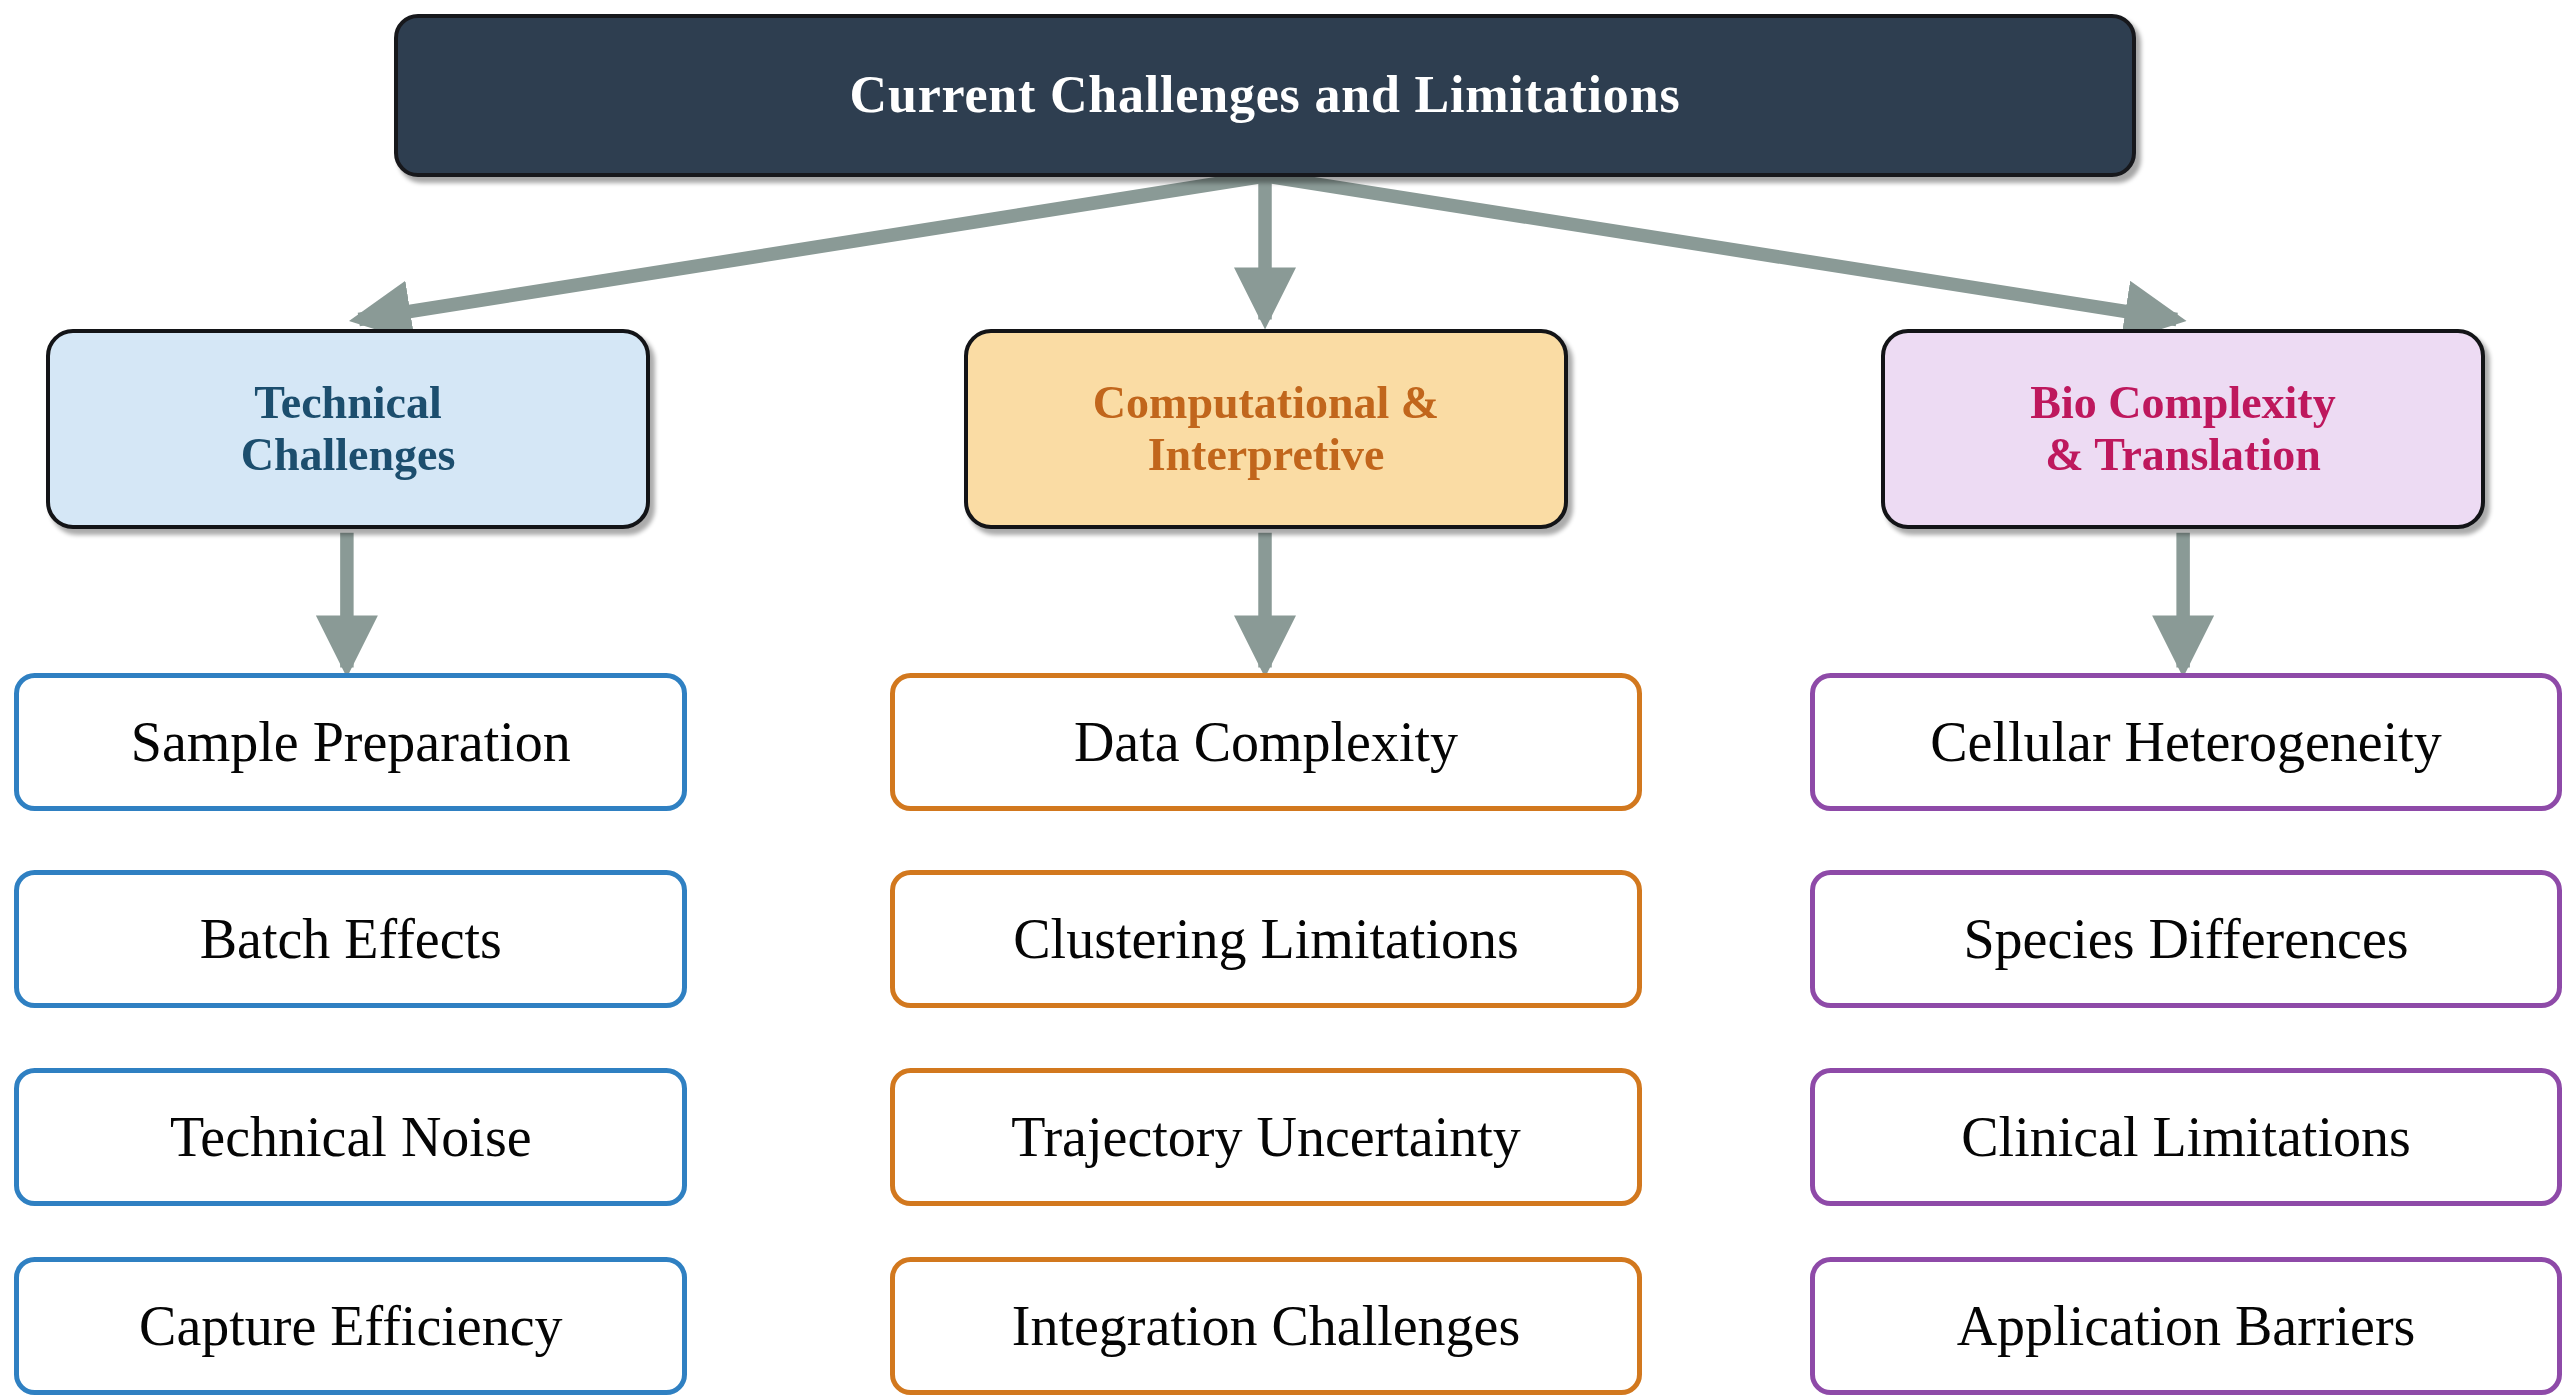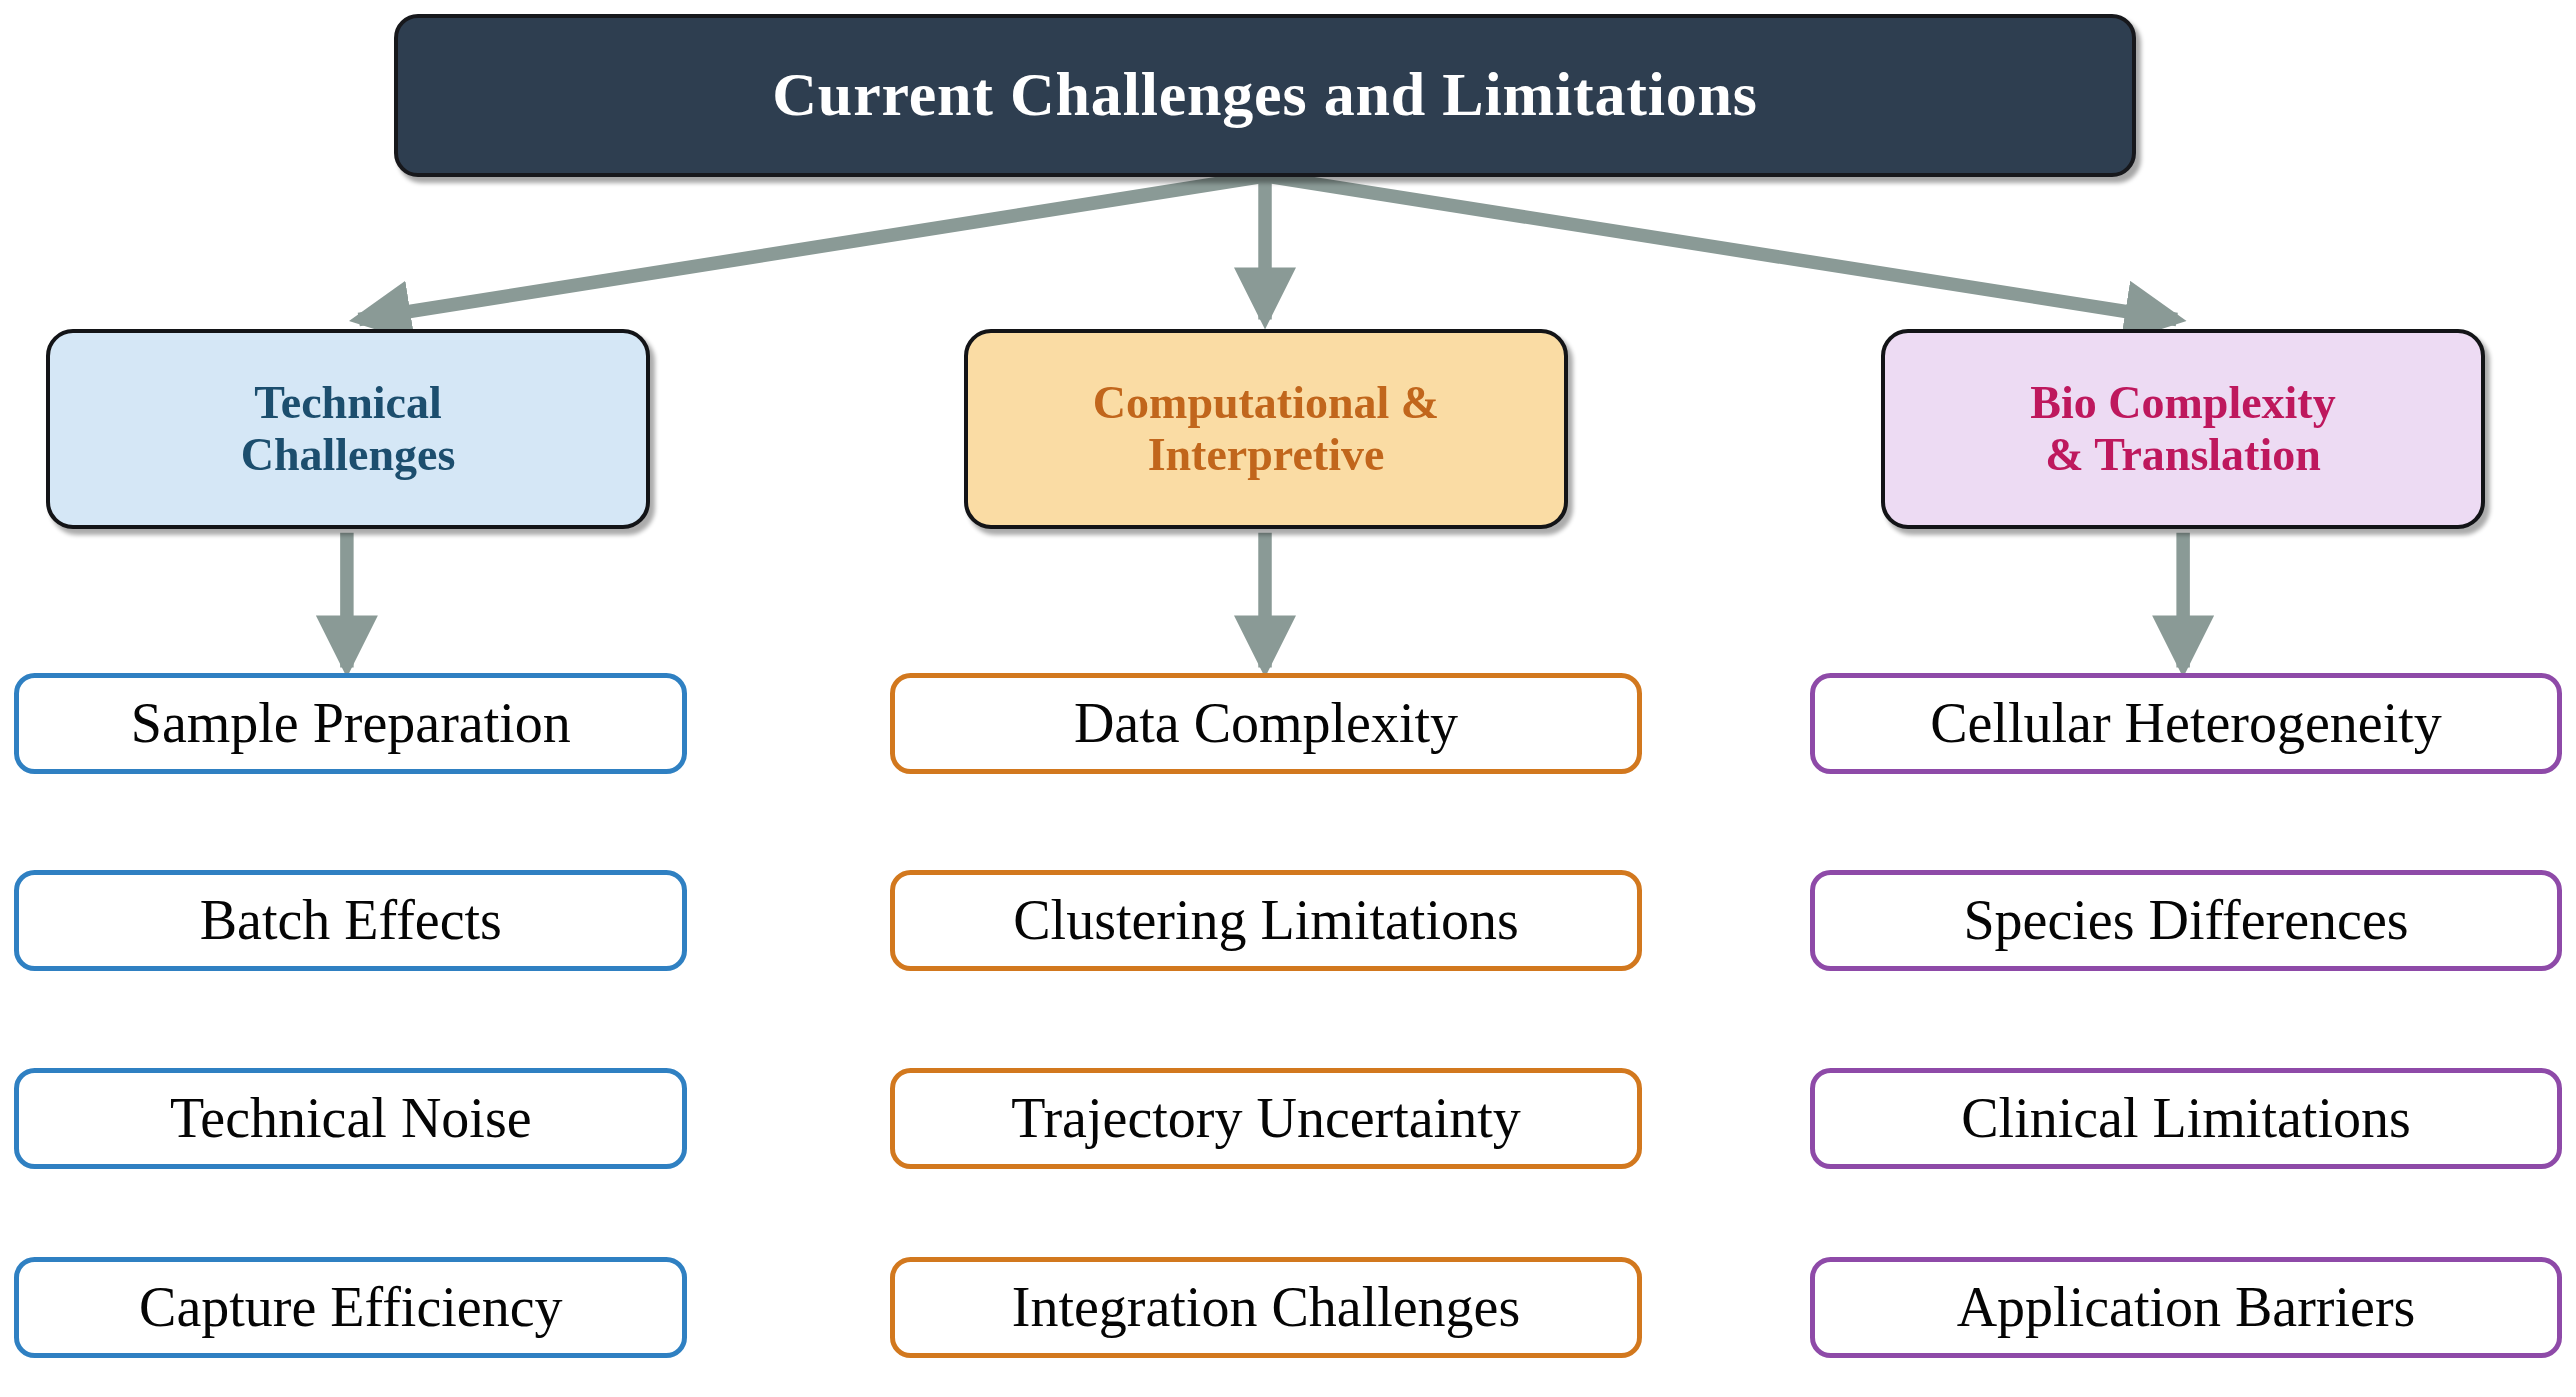--- a/index.html
+++ b/index.html
@@ -44,21 +44,21 @@
     border: 4px solid #17181c;
     border-radius: 24px;
     box-shadow: 4.8px 5.6px 4px rgba(0,0,0,0.35);
     display: flex;
     align-items: center;
     justify-content: center;
     z-index: 3;
   }
   .root-title {
     color: #ffffff;
-    font-size: 62px;
+    font-size: 52px;
     font-weight: bold;
     letter-spacing: 0.8px;
     line-height: 1.05;
     text-align: center;
     white-space: nowrap;
   }
 
   
   .cat-box {
     position: absolute;
@@ -85,21 +85,21 @@
   .cat-box.c1 { left: 964px; width: 604px;  background: #fadca4; }
   .cat-box.c2 { left: 1881px; width: 604px;  background: #eddbf3; }
 
   .cat-box.c0 .cat-label { color: #1c4e6e; }
   .cat-box.c1 .cat-label { color: #c1661c; }
   .cat-box.c2 .cat-label { color: #be185d; }
 
   
   .leaf-box {
     position: absolute;
-    height: 101px;
+    height: 138px;
     box-sizing: border-box;
     background: #ffffff;
     border: 5.6px solid #2f80c2;
     border-radius: 20.6px;
     display: flex;
     align-items: center;
     justify-content: center;
     text-align: center;
     z-index: 2;
   }

